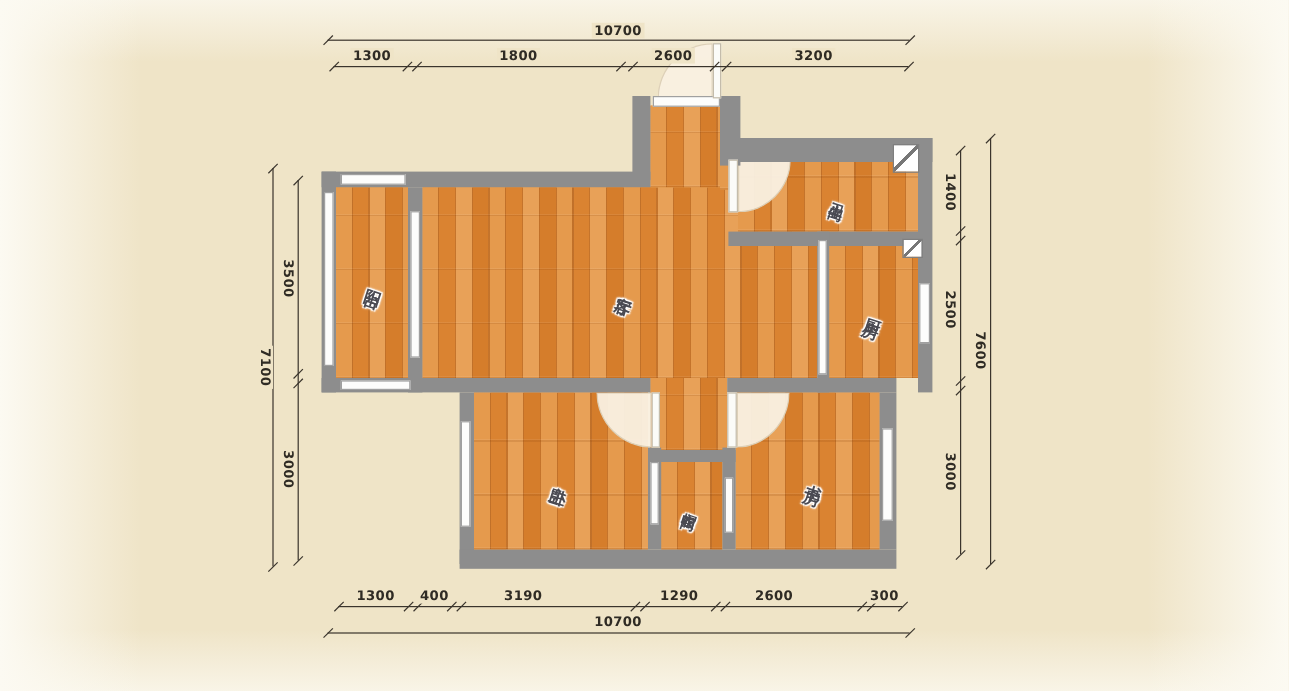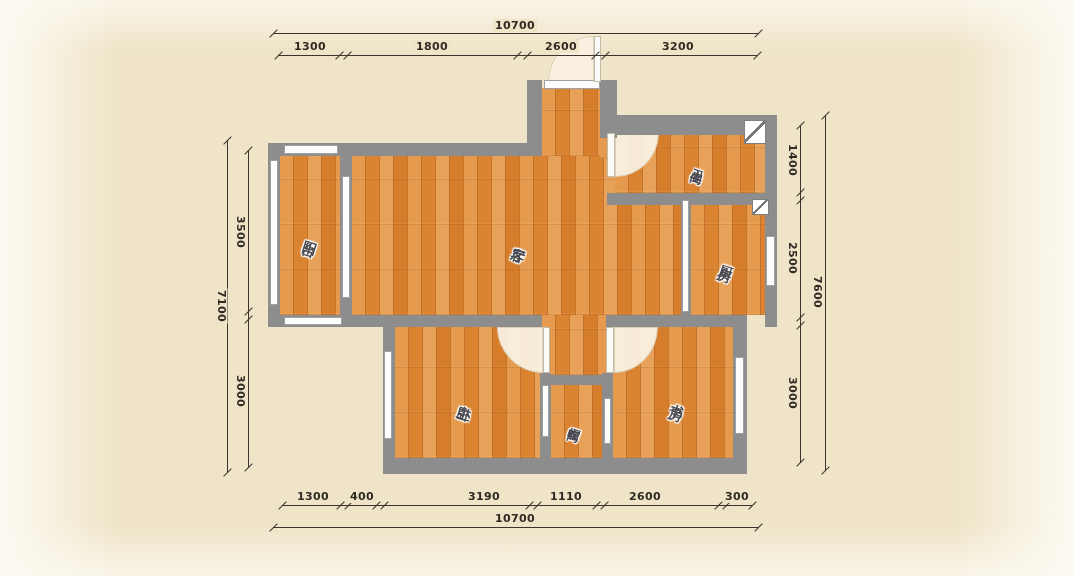--- a/index.html
+++ b/index.html
@@ -161,22 +161,22 @@
   <i class="tk" style="left:825px;top:110px;"></i>
   <i class="tk" style="left:825px;top:465px;"></i>
 
   <div class="dml h" style="left:515px;top:32px;">10700</div>
   <div class="dml h" style="left:310px;top:53px;">1300</div>
   <div class="dml h" style="left:432px;top:53px;">1800</div>
   <div class="dml h" style="left:561px;top:53px;">2600</div>
   <div class="dml h" style="left:678px;top:53px;">3200</div>
   <div class="dml h" style="left:313px;top:503px;">1300</div>
   <div class="dml h" style="left:362px;top:503px;">400</div>
-  <div class="dml h" style="left:484px;top:503px;">3190</div>
-  <div class="dml h" style="left:566px;top:503px;">1110</div>
+  <div class="dml h" style="left:436px;top:503px;">3190</div>
+  <div class="dml h" style="left:566px;top:503px;">1290</div>
   <div class="dml h" style="left:645px;top:503px;">2600</div>
   <div class="dml h" style="left:737px;top:503px;">300</div>
   <div class="dml h" style="left:515px;top:525px;">10700</div>
   <div class="dml v" style="left:221px;top:306px;">7100</div>
   <div class="dml v" style="left:240px;top:232px;">3500</div>
   <div class="dml v" style="left:240px;top:391px;">3000</div>
   <div class="dml v" style="left:792px;top:160px;">1400</div>
   <div class="dml v" style="left:792px;top:258px;">2500</div>
   <div class="dml v" style="left:792px;top:393px;">3000</div>
   <div class="dml v" style="left:817px;top:292px;">7600</div>

